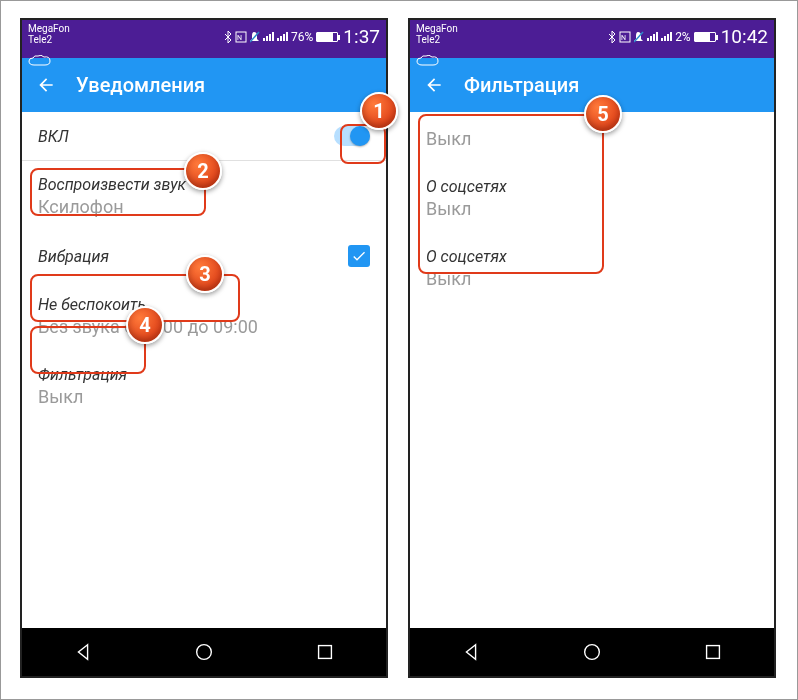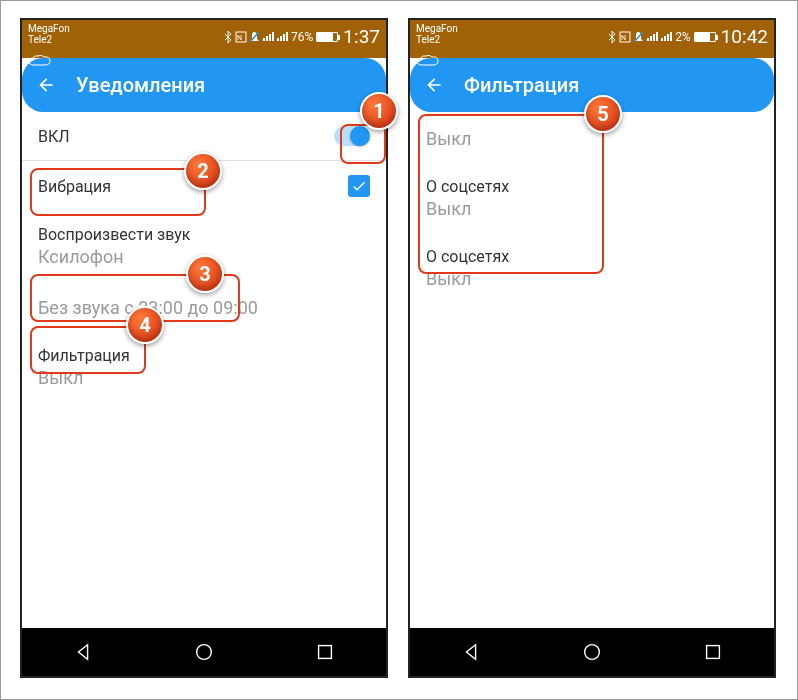--- a/index.html
+++ b/index.html
@@ -24,21 +24,21 @@
     border: 2px solid #222;
     background: #fff;
     overflow: hidden;
   }
   .phone.left { left: 20px; top: 18px; }
   .phone.right { left: 408px; top: 18px; }
 
   
   .statusbar {
     height: 38px;
-    background: #a16207;
+    background: #4c1d95;
     color: #fff;
     font-size: 10px;
     display: flex;
     justify-content: space-between;
     align-items: flex-start;
     padding: 3px 6px 0 6px;
     position: relative;
   }
   .status-left { line-height: 11px; }
   .status-right {
@@ -64,36 +64,35 @@
 
   
   .appbar {
     height: 54px;
     background: #2196f3;
     color: #fff;
     display: flex;
     align-items: center;
     padding: 0 14px;
     gap: 20px;
-    border-radius: 21px;
   }
   .back-arrow { width: 20px; height: 20px; }
   .appbar-title { font-size: 20px; font-weight: 500; }
 
   
   .content { background: #fff; }
   .row {
     padding: 14px 16px;
     display: flex;
     align-items: center;
     justify-content: space-between;
   }
   .row.border-b { border-bottom: 1px solid #e0e0e0; }
   .row .labels { display: flex; flex-direction: column; }
-  .row .primary { font-size: 16px; color: #333; }
+  .row .primary { font-size: 16px; color: #333; font-style: italic; }
   .row .secondary { font-size: 18px; color: #9a9a9a; margin-top: 2px; }
 
   
   .toggle {
     width: 36px; height: 20px; border-radius: 10px;
     background: #b7dfff; position: relative;
   }
   .toggle .knob {
     width: 20px; height: 20px; border-radius: 50%;
     background: #2196f3; position: absolute; right: 0; top: 0;
@@ -209,38 +208,39 @@
       <div class="labels">
         <span class="primary">ВКЛ</span>
       </div>
       <div class="toggle">
           <div class="knob"></div>
         </div>
     </div>
 
     <div class="row">
       <div class="labels">
+        <span class="primary">Воспроизвести звук</span>
+        <span class="secondary">Ксилофон</span>
+      </div>
+    </div>
+
+    <div class="row">
+      <div class="labels">
         <span class="primary">Вибрация</span>
       </div>
       <div class="checkbox">
         <svg width="16" height="16" viewBox="0 0 24 24">
             <path d="M9 16.2 4.8 12l-1.4 1.4L9 19 21 7l-1.4-1.4z" fill="#fff"></path>
           </svg>
       </div>
     </div>
 
     <div class="row">
       <div class="labels">
-        <span class="primary">Воспроизвести звук</span>
-        <span class="secondary">Ксилофон</span>
-      </div>
-    </div>
-
-    <div class="row">
-      <div class="labels">
+        <span class="primary">Не беспокоить</span>
         <span class="secondary">Без звука с 23:00 до 09:00</span>
       </div>
     </div>
 
     <div class="row">
       <div class="labels">
         <span class="primary">Фильтрация</span>
         <span class="secondary">Выкл</span>
       </div>
     </div>

